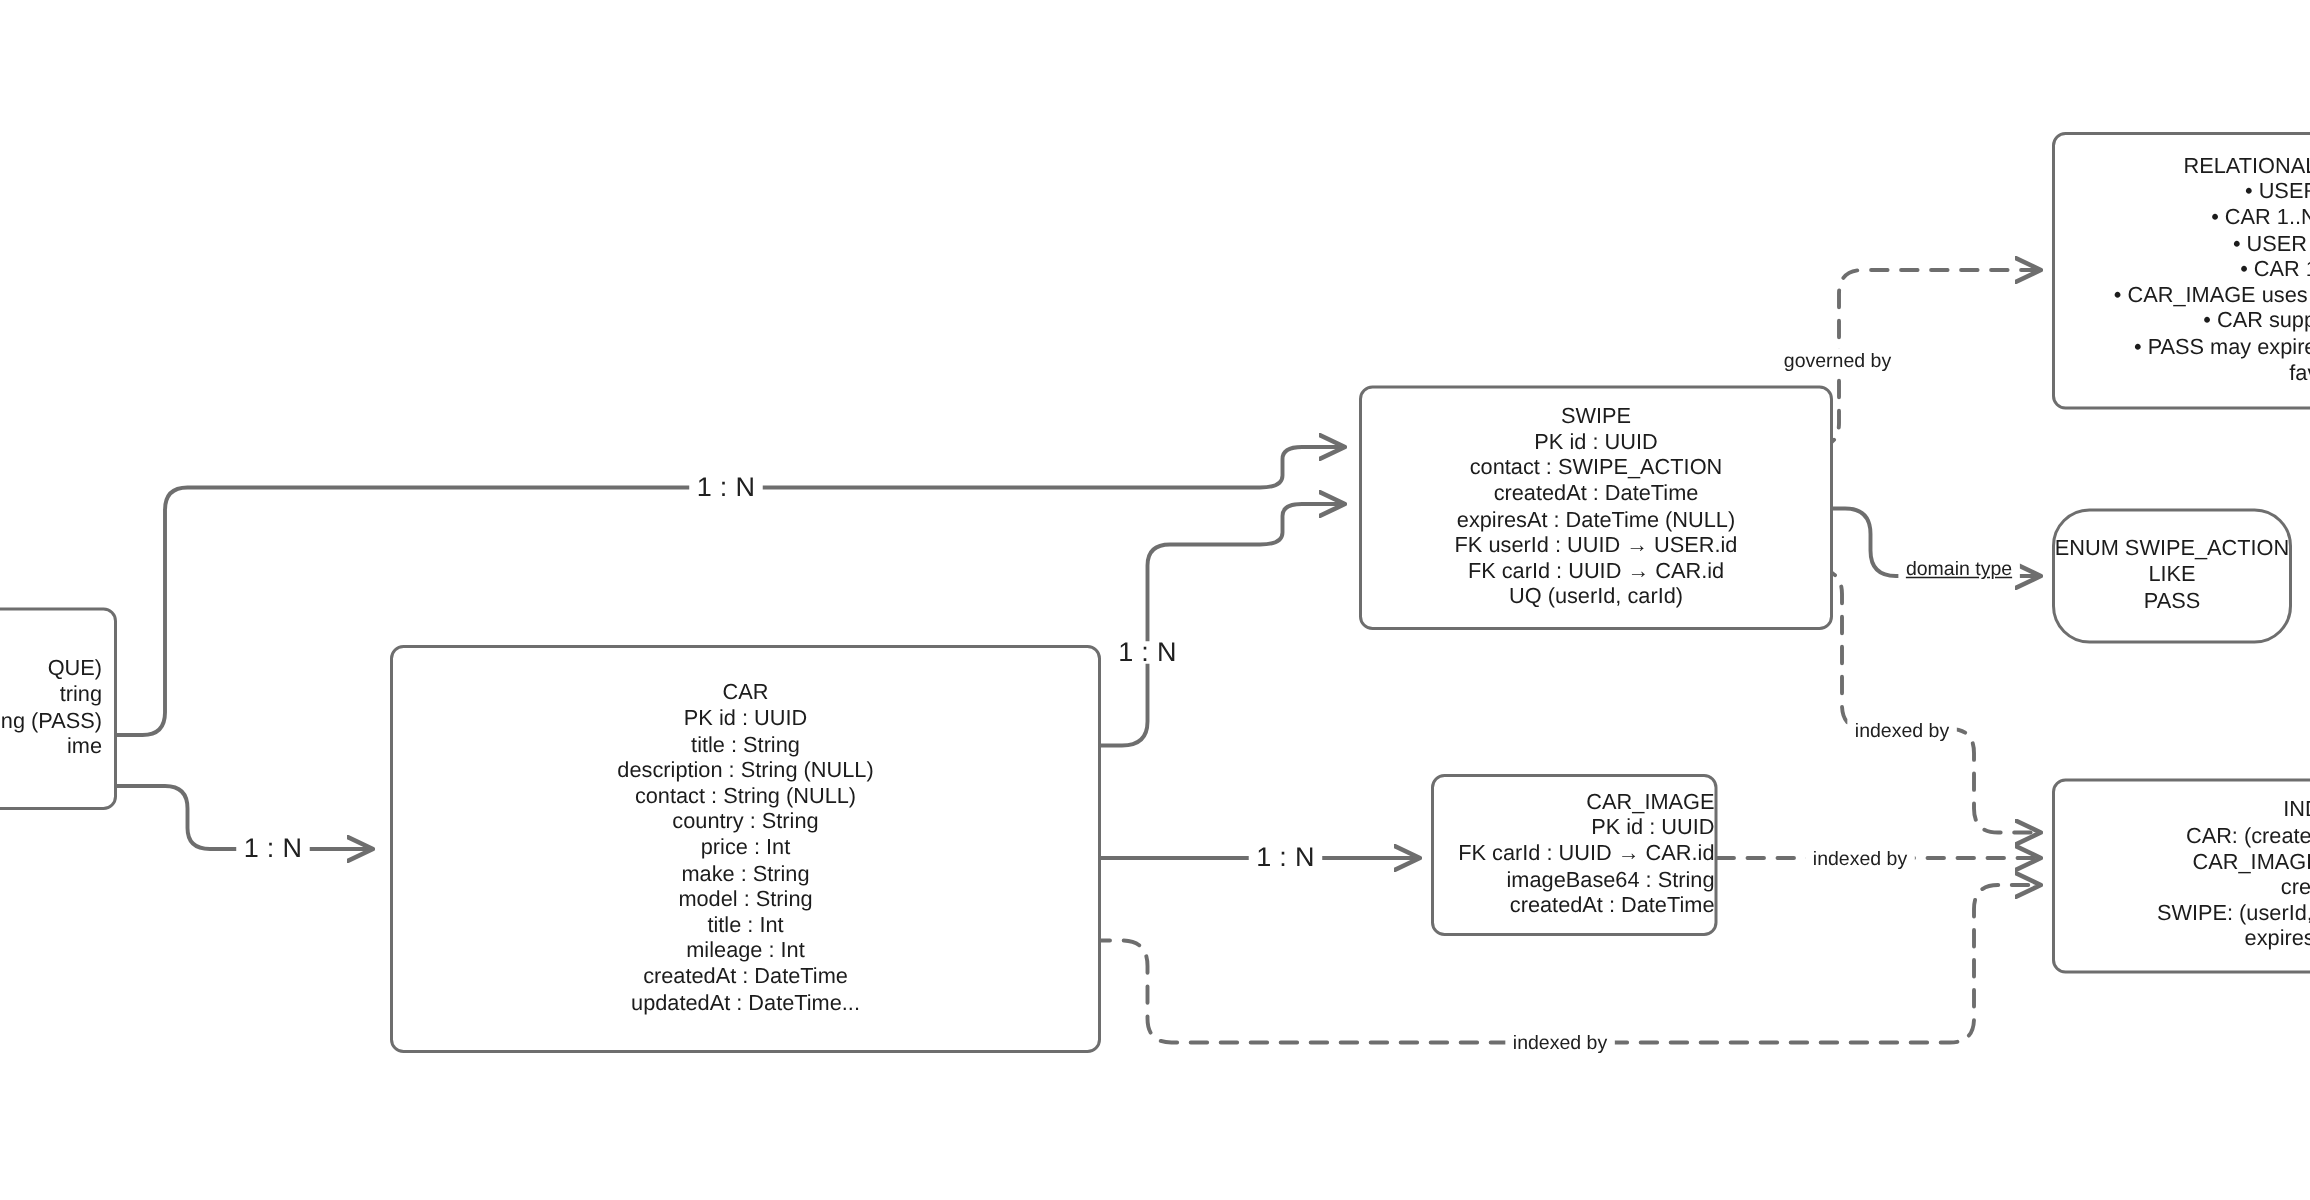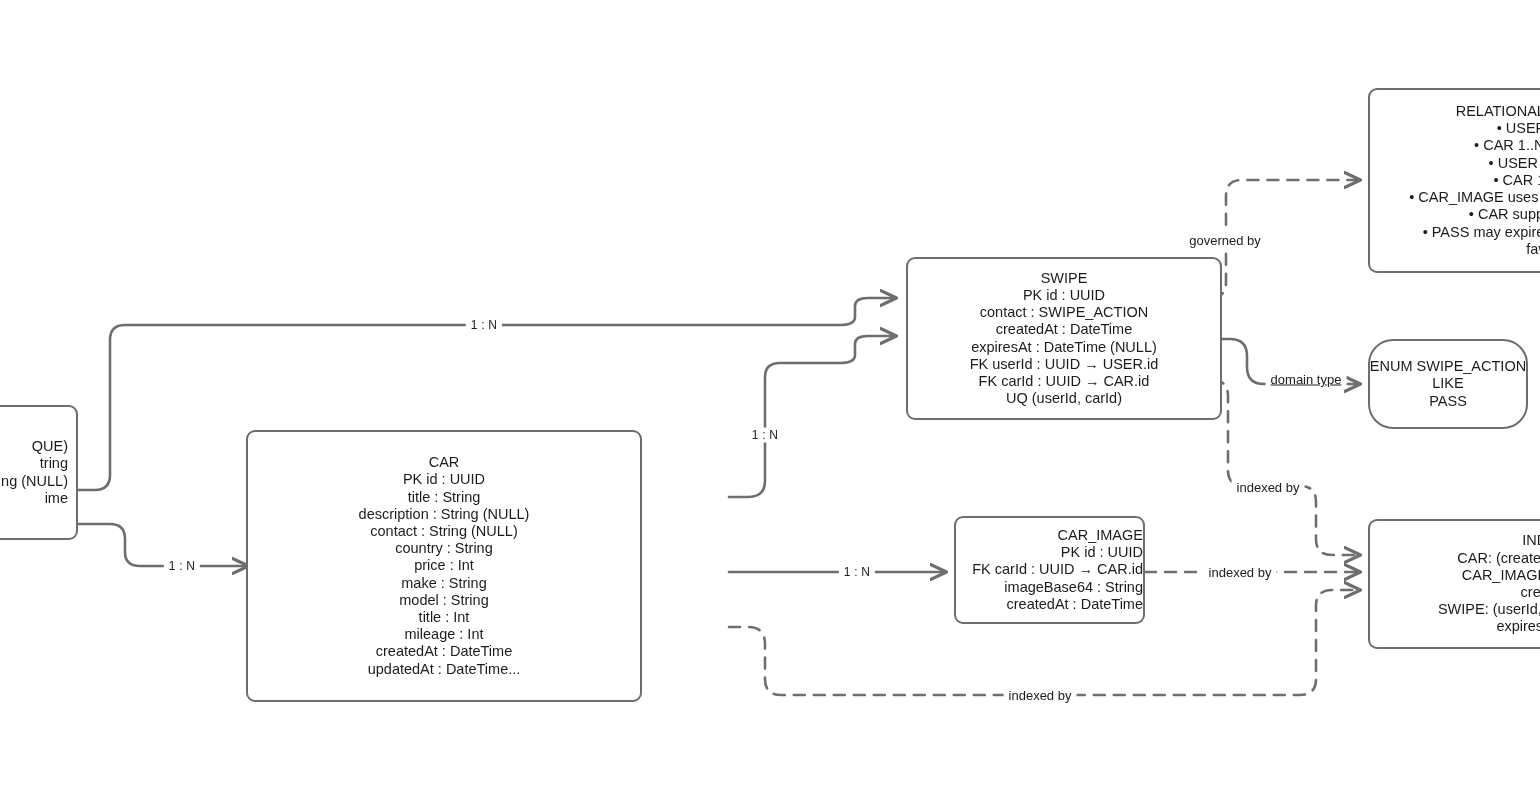--- a/index.html
+++ b/index.html
@@ -54,21 +54,21 @@
     position: absolute;
     font-size: 13px;
     line-height: 15px;
     color: #202020;
     background: #ffffff;
     padding: 0 5px;
     white-space: nowrap;
     transform: translate(-50%, -50%);
   }
   .edge-label.small {
-    font-size: 12px;
+    font-size: 18px;
     letter-spacing: 0.2px;
   }
 </style>
 </head>
 <body>
 
 <div id="canvas">
 
   <svg id="edges" viewBox="0 0 1540 800" width="1540" height="800" xmlns="http://www.w3.org/2000/svg">
     <defs>
@@ -98,25 +98,25 @@
 
       <path d="M 1145 572 L 1360 572" marker-end="url(#arrow)"></path>
 
       <path d="M 729 627 L 748 627 Q 765 627 765 644 L 765 679 Q 765 695 781 695 L 1300 695 Q 1316 695 1316 679 L 1316 606 Q 1316 590 1332 590 L 1360 590" marker-end="url(#arrow)"></path>
     </g>
   </svg>
 
   <div class="node" style="left:-150px; top:405px; width:228px; height:135px; align-items:flex-end; padding-right:8px;">
     <span class="row">QUE)</span>
     <span class="row">tring</span>
-    <span class="row">ng (NULL)</span>
+    <span class="row">ng (PASS)</span>
     <span class="row">ime</span>
   </div>
 
-  <div class="node" style="left:246px; top:430px; width:396px; height:272px;">
+  <div class="node" style="left:260px; top:430px; width:474px; height:272px;">
     <span class="title">CAR</span>
     <span class="row">PK id : UUID</span>
     <span class="row">title : String</span>
     <span class="row">description : String (NULL)</span>
     <span class="row">contact : String (NULL)</span>
     <span class="row">country : String</span>
     <span class="row">price : Int</span>
     <span class="row">make : String</span>
     <span class="row">model : String</span>
     <span class="row">title : Int</span>

